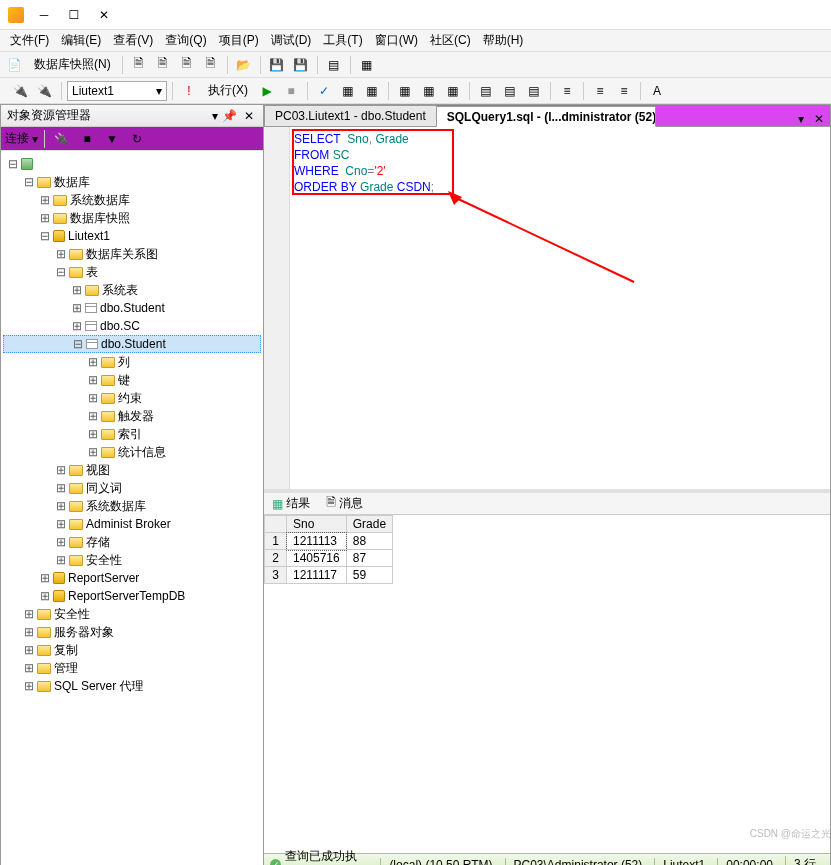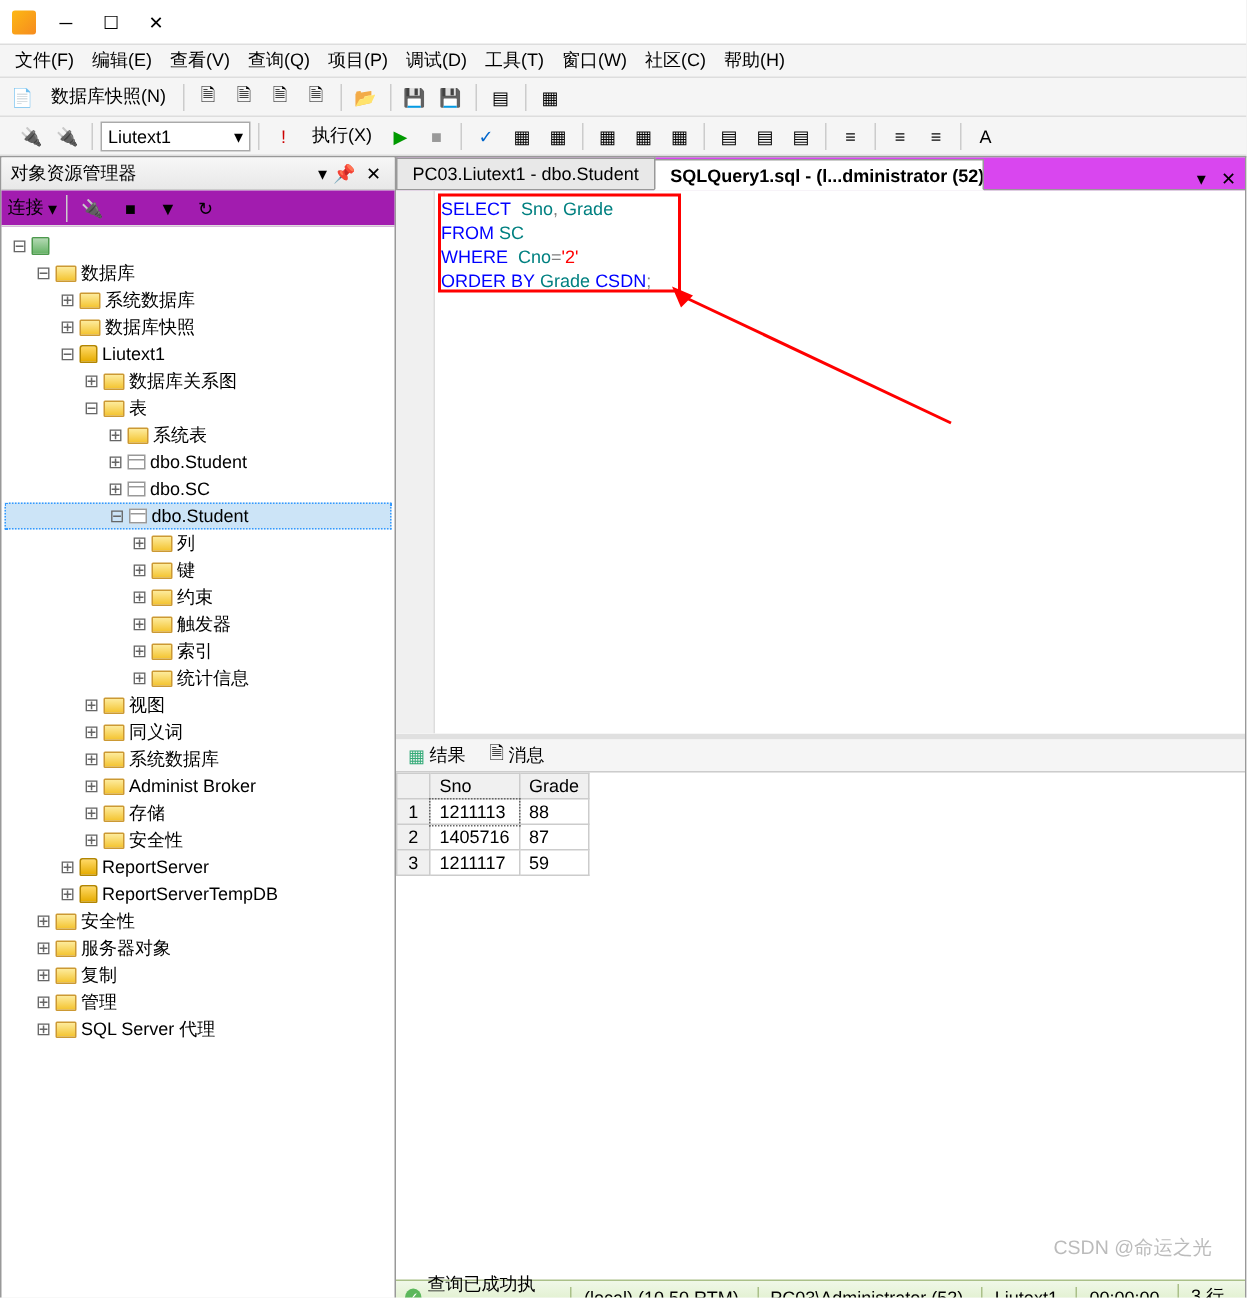--- a/index.html
+++ b/index.html
@@ -50,21 +50,21 @@
     .res-tabs{height:22px;display:flex;align-items:center;padding:2px 4px;gap:8px;background:#f5f5f5;border-bottom:1px solid #ccc}
     .res-tab{display:flex;align-items:center;gap:3px;cursor:pointer;padding:1px 4px}
     .grid{flex:1;overflow:auto;padding:0}
     table.rg{border-collapse:collapse;font-size:11px}
     table.rg th,table.rg td{border:1px solid #ccc;padding:1px 6px;height:17px;text-align:left;background:#fff}
     table.rg th{background:#f0f0f0;font-weight:normal}
     table.rg td.rh{background:#f0f0f0;text-align:center;width:22px}
     .status-q{height:22px;background:linear-gradient(#f0f8e8,#d8ecc0);border-top:1px solid #aac088;display:flex;align-items:center;padding:0 6px;gap:4px;font-size:11px}
     .status-q .cell{padding:0 8px;border-left:1px solid #aac088;white-space:nowrap}
     .status-q .ok-ico{width:12px;height:12px;border-radius:50%;background:#5cb85c;display:inline-flex;align-items:center;justify-content:center;color:#fff;font-size:9px}
-    .watermark{position:absolute;right:23px;bottom:24px;color:rgba(120,120,120,0.5);font-size:13px;pointer-events:none}
+    .watermark{position:absolute;right:0;bottom:24px;color:rgba(120,120,120,0.5);font-size:10px;pointer-events:none}
   </style>
 </head>
 <body>
 
 <div class="title-bar">
   <span class="app-icon"></span>
   <div class="win-btns">
     <div class="win-btn">─</div>
     <div class="win-btn">☐</div>
     <div class="win-btn">✕</div>

